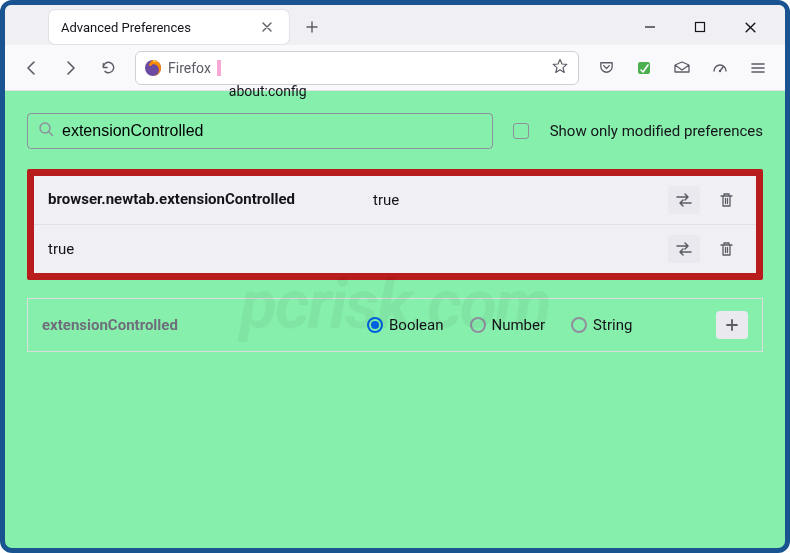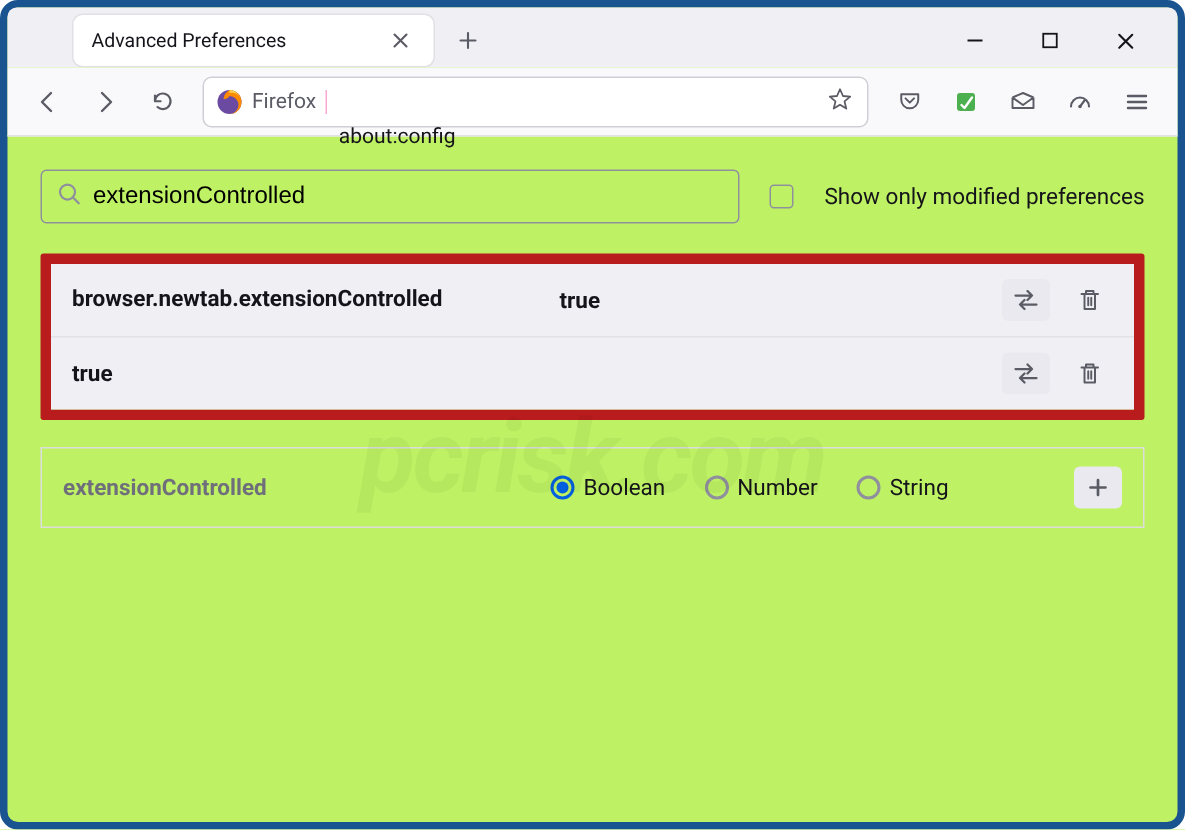--- a/index.html
+++ b/index.html
@@ -8,21 +8,21 @@
   background: #fff;
   width: 790px;
   height: 553px;
   overflow: hidden;
 }
 .window {
   width: 790px;
   height: 553px;
   border: 5px solid #1a5490;
   border-radius: 12px;
-  background: #bef264;
+  background: #86efac;
   display: flex;
   flex-direction: column;
   position: relative;
 }
 .tab-bar {
   display: flex;
   align-items: center;
   height: 40px;
   background: #f0f0f4;
   border-top-left-radius: 6px;
@@ -63,21 +63,21 @@
   align-items:center;
   height: 34px;
   background:#fff;
   border:1px solid #cfcfd8;
   border-radius:6px;
   margin: 0 6px;
   padding: 0 2px 0 8px;
   gap:6px;
 }
 .ff-logo { width:18px; height:18px; }
-.url-label { font-size:14px; color:#5b5b66; padding-right:6px; border-right:1px solid #f9a8d4; margin-right:2px; }
+.url-label { font-size:14px; color:#5b5b66; padding-right:6px; border-right:4px solid #f9a8d4; margin-right:2px; }
 .url-text { font-size:14px; color:#15141a; flex:1;margin-top:47px; }
 .star { color:#5b5b66; padding:0 8px; }
 
 .content { padding: 22px; }
 .search-row { display:flex; align-items:center; gap:20px; margin-bottom:20px; }
 .search-box {
   flex:1;
   display:flex;
   align-items:center;
   border:1px solid #8f8f9d;
@@ -87,21 +87,21 @@
   gap:8px;
 }
 .search-box input { border:none; outline:none; font-size:16px; flex:1; background:transparent; }
 .check-row { display:flex; align-items:center; gap:21px; font-size:15px; color:#15141a; white-space:nowrap; }
 .checkbox { width:16px; height:16px; border:1px solid #8f8f9d; border-radius:3px; }
 
 .pref-table { border:7px solid #b91c1c; border-radius:2px; margin-bottom:18px; }
 .pref-row { display:flex; align-items:center; padding: 10px 14px; gap: 10px; background:#f0f0f4; }
 .pref-row + .pref-row { border-top:1px solid #e0e0e6; }
 .pref-name { font-size:15px; font-weight:700; color:#15141a; width: 315px; word-break:break-all; line-height:1.3; }
-.pref-value { font-size:15px; font-weight:700; color:#15141a; flex:1; }
+.pref-value { font-size:15px; font-weight:400; color:#15141a; flex:1; }
 .pref-actions { display:flex; gap:10px; align-items:center; }
 .icon-btn { width:32px; height:28px; display:flex; align-items:center; justify-content:center; background:#e9e9ef; border-radius:4px; cursor:pointer; color:#5b5b66; }
 .icon-btn.plain { background:transparent; }
 
 .new-pref { display:flex; align-items:center; border:1px solid #ddd; padding:12px 14px; gap:10px; }
 .new-pref-name { font-size:15px; font-weight:700; color:#6f6f7b; width: 315px; }
 .radio-group { display:flex; gap:26px; flex:1; align-items:center; }
 .radio-item { display:flex; align-items:center; gap:6px; font-size:15px; color:#15141a; }
 .radio { width:16px; height:16px; border-radius:50%; border:2px solid #8f8f9d; position:relative; }
 .radio.selected { border-color:#0060df; }

